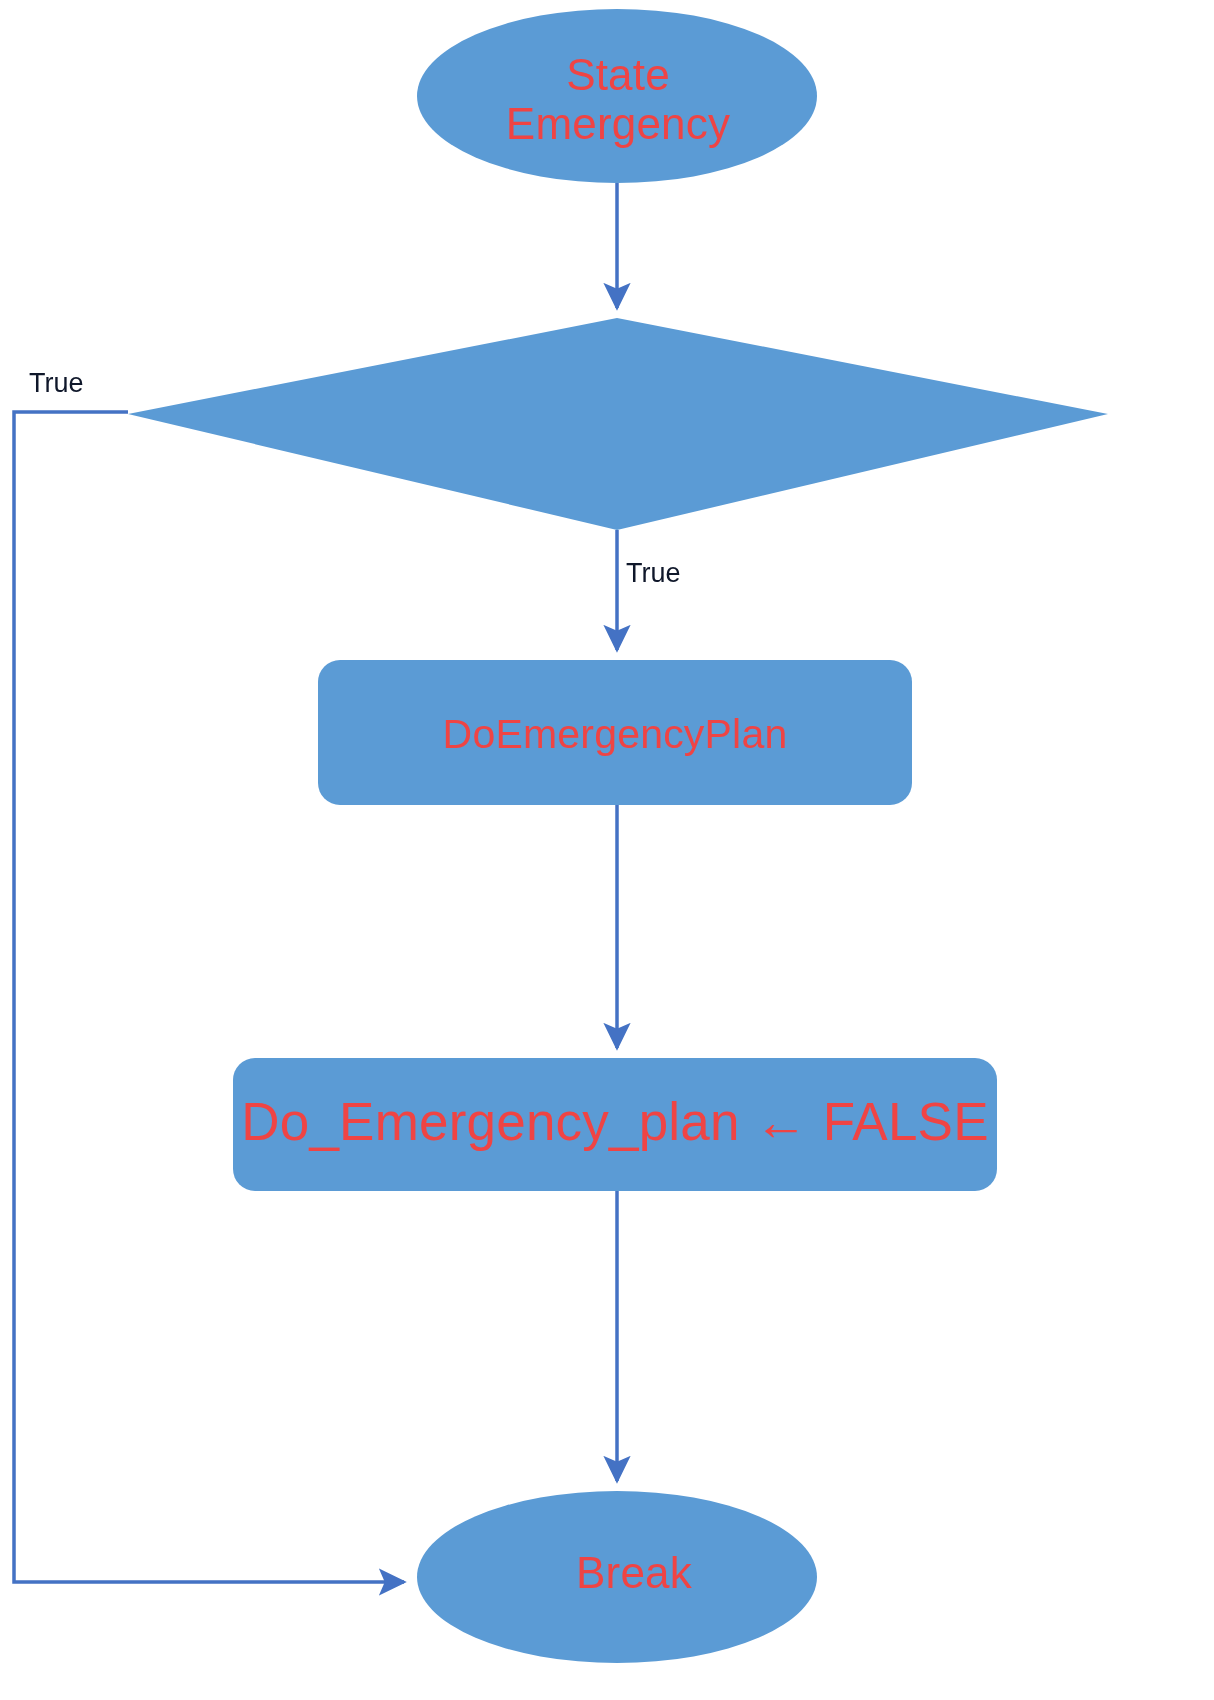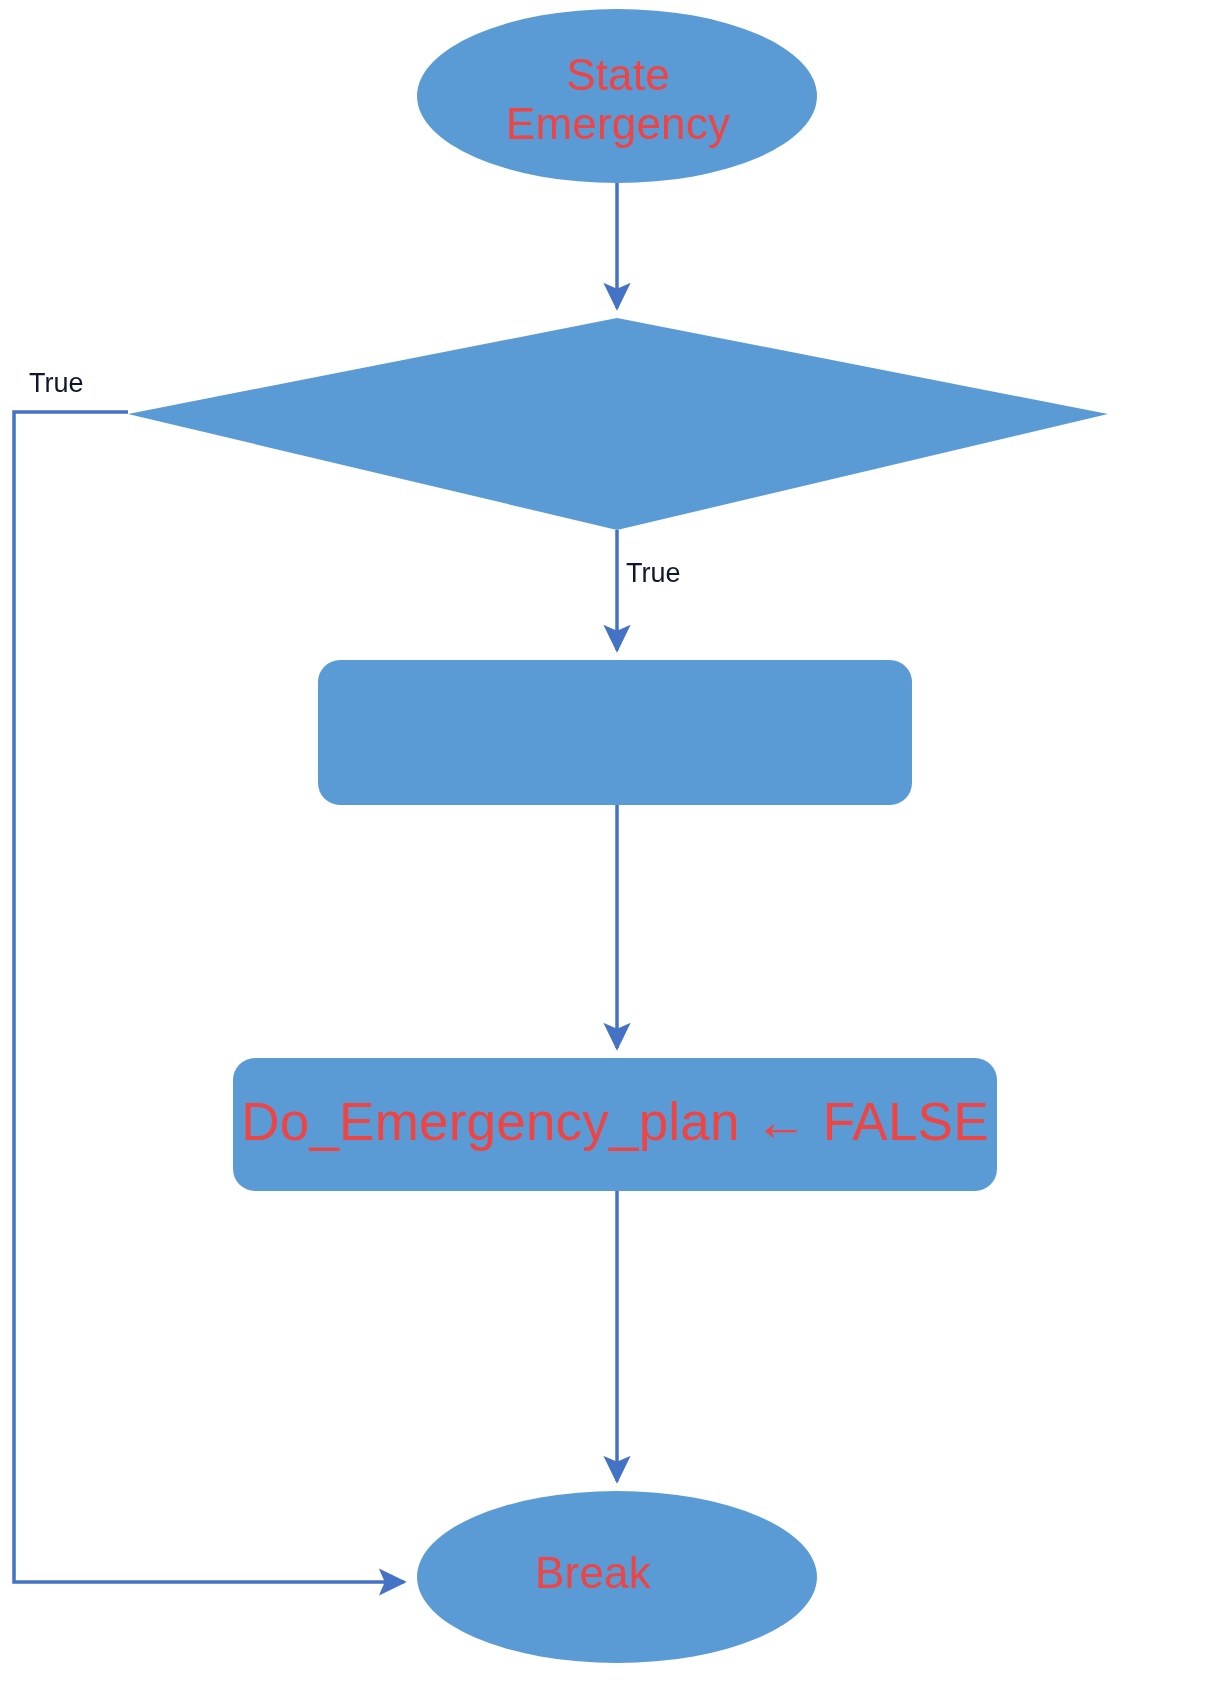--- a/index.html
+++ b/index.html
@@ -45,21 +45,21 @@
     font-size: 27px;
     font-weight: 400;
     line-height: 1;
   }
 
   
   #node-start-label   { left: 418px; top: 24px;   width: 400px; height: 150px; font-size: 44px; }
   #node-decision-label{ left: 300px; top: 355px;  width: 640px; height: 125px; font-size: 43px; }
   #node-process1-label{ left: 320px; top: 660px;  width: 590px; height: 150px; font-size: 41px; }
   #node-process2-label{ left: 235px; top: 1057px; width: 760px; height: 130px; font-size: 53px; }
-  #node-end-label     { left: 393px; top: 1493px; width: 400px; height: 160px; font-size: 44px; }
+  #node-end-label     { left: 434px; top: 1493px; width: 400px; height: 160px; font-size: 44px; }
 
   #label-true  { left: 29px;  top: 370px; }
   #label-false { left: 626px; top: 560px; }
 </style>
 </head>
 <body>
 
 <div id="canvas">
 
   <svg id="flow-svg" viewBox="0 0 1214 1700" xmlns="http://www.w3.org/2000/svg">
@@ -87,20 +87,21 @@
 
     <line x1="617" y1="1191" x2="617" y2="1481" stroke="#4472C4" stroke-width="3.5" marker-end="url(#arrowhead)"></line>
 
     <path d="M128,412 L14,412 L14,1582 L404,1582" fill="none" stroke="#4472C4" stroke-width="3.5" marker-end="url(#arrowhead)"></path>
   </svg>
 
   <div class="node-label" id="node-start-label">State
 Emergency</div>
 
 
+  <div class="node-label" id="node-process1-label">DoEmergencyPlan</div>
 
   <div class="node-label" id="node-process2-label">Do_Emergency_plan ← FALSE</div>
 
   <div class="node-label" id="node-end-label">Break</div>
 
   <div class="edge-label" id="label-true">True</div>
 
   <div class="edge-label" id="label-false">True</div>
 
 </div>

